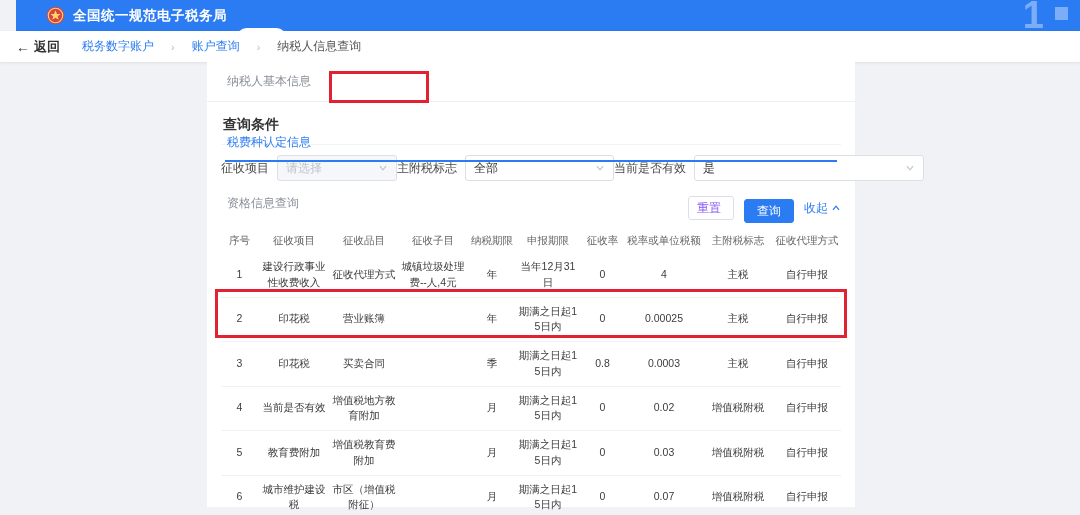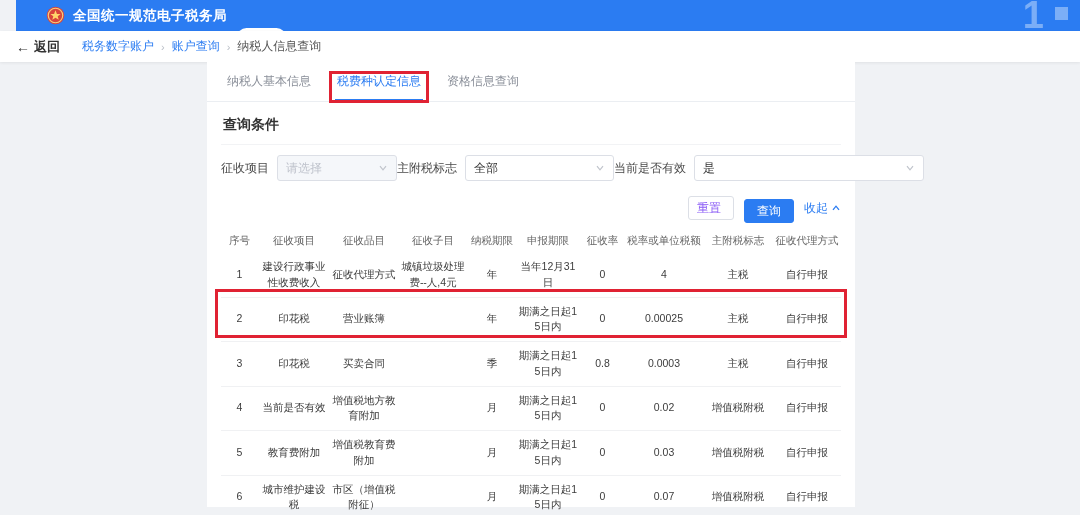--- a/index.html
+++ b/index.html
@@ -27,31 +27,31 @@
   .watermark-square{ position:absolute; right:28px; top:7px; width:13px; height:13px; background:rgba(255,255,255,.38); }
 
   
   .breadcrumb-bar{
     position:absolute; left:0; top:31px; width:1080px; height:31px; background:#fff;
     display:flex; align-items:center; padding-left:16px;
     box-shadow:0 1px 3px rgba(0,0,0,.07);
   }
   .back-link{ display:inline-flex; align-items:center; gap:4px; font-size:13px; font-weight:bold; color:#333; cursor:pointer; }
   .back-arrow{ font-size:14px; }
-  .crumbs{ display:inline-flex; align-items:center; gap:7px; margin-left:22px; font-size:12px; }
+  .crumbs{ display:inline-flex; align-items:center; gap:17px; margin-left:22px; font-size:12px; }
   .crumb.link{ color:#2b7cf2; cursor:pointer; }
   .crumb.current{ color:#555; }
   .crumb-sep{ color:#b9bec6; font-size:11px; }
 
   
   .card{
     position:absolute; left:207px; top:62px; width:648px; height:445px; background:#fff;
   }
   .tabs{
-    display:flex; gap:22px; padding:0 18px; height:40px; border-bottom:1px solid #ebeef2;
+    display:flex; gap:22px; padding:0 18px; height:40px; border-bottom:1px solid #ebeef2;flex-direction:column;
   }
   .tab{
     font-size:12px; color:#8a8f99; line-height:39px; cursor:pointer; position:relative; padding:0 2px; white-space:nowrap;
   }
   .tab.active{ color:#2b7cf2; }
   .tab.active::after{
     content:""; position:absolute; left:0; right:0; bottom:0; height:2px; background:#2b7cf2;
   }
   .card-body{ padding:0 14px; }
   .section-title{ font-size:14px; font-weight:bold; color:#333; margin:14px 0 10px 2px; }

